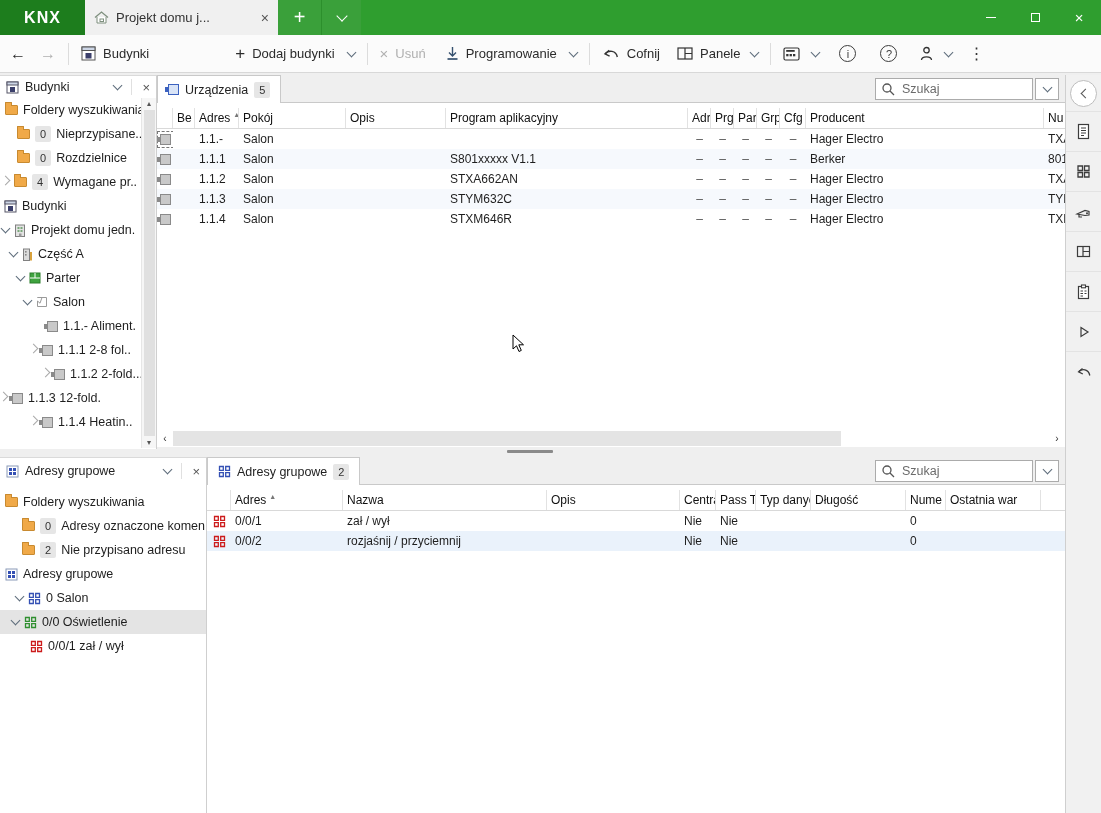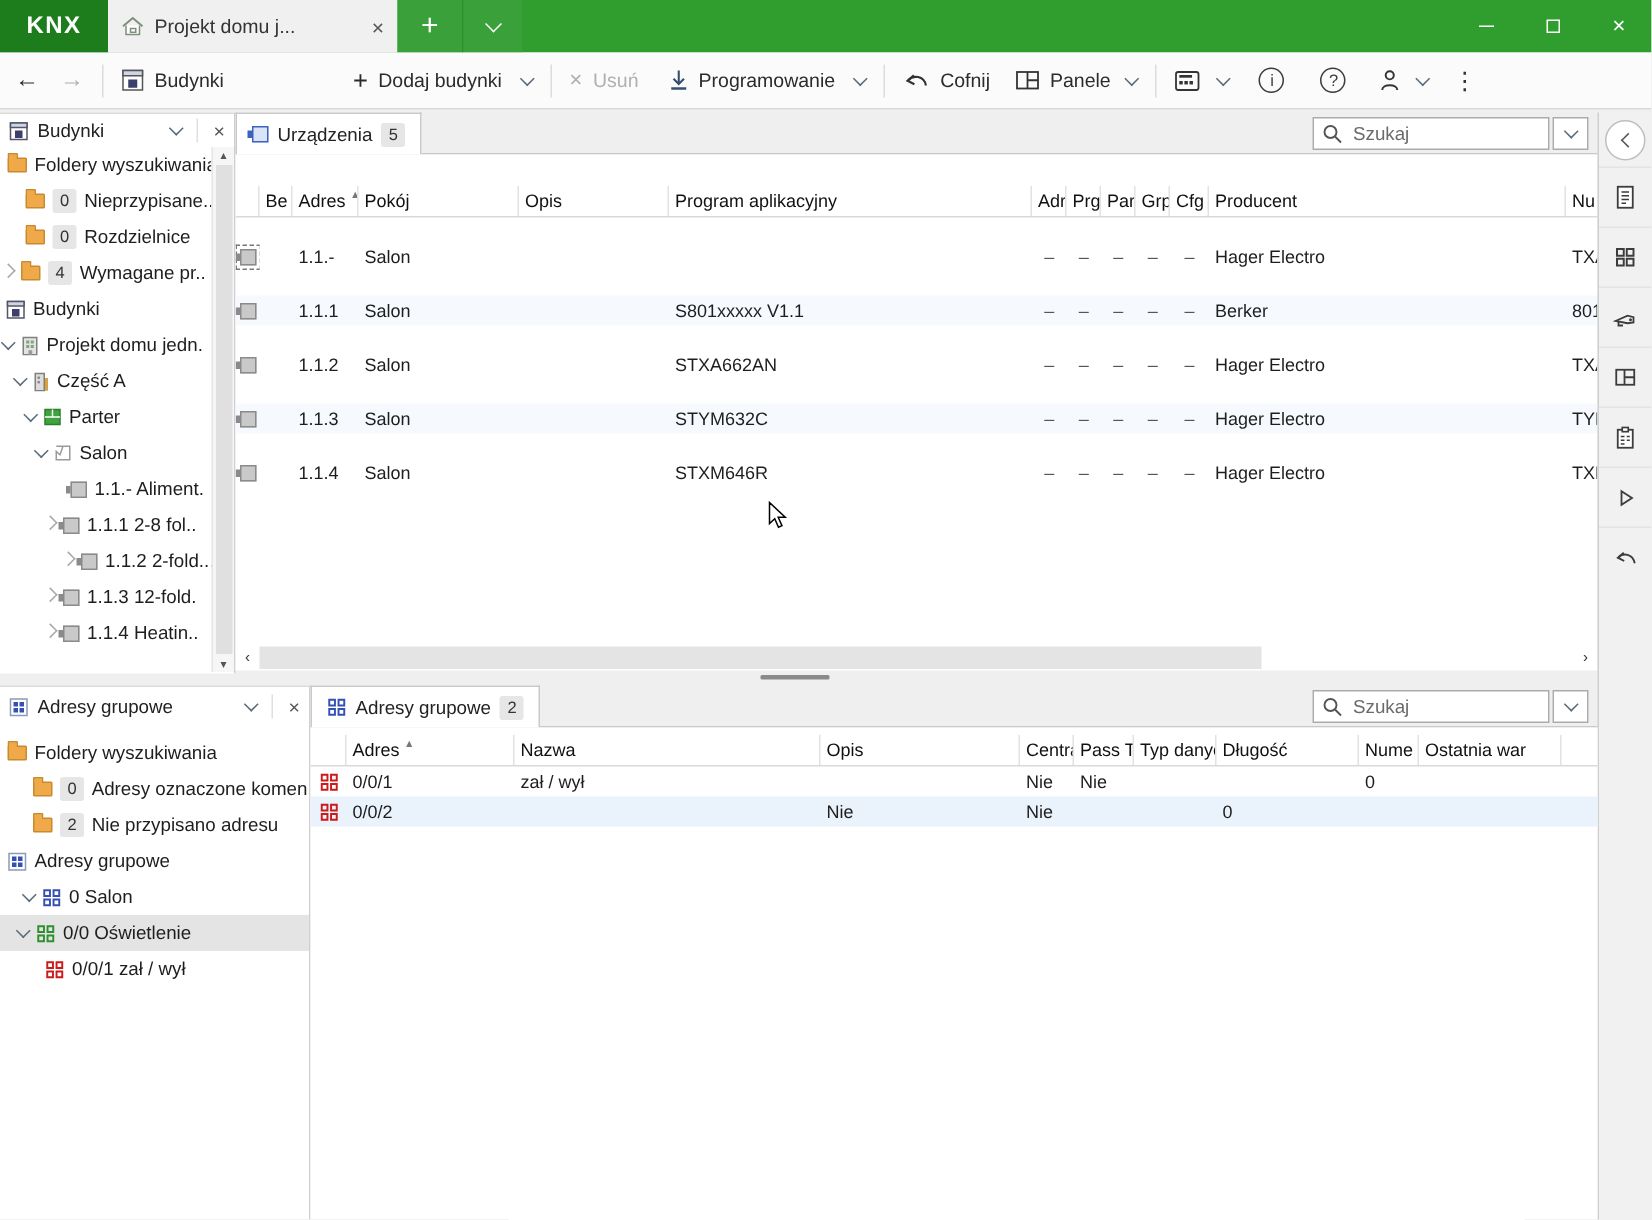--- a/index.html
+++ b/index.html
@@ -3,21 +3,21 @@
 <meta charset="utf-8">
 <style>
   * { margin:0; padding:0; box-sizing:border-box; }
   html,body { width:1101px; height:813px; }
   body { position:relative; background:#efefef; font-family:"Liberation Sans",sans-serif; color:#1e1e1e; overflow:hidden; font-size:13px; }
   .abs { position:absolute; }
   .nowrap { white-space:nowrap; overflow:hidden; }
 
   
   .titlebar { left:0; top:0; width:1101px; height:35px; background:#2f9e2f; display:flex; align-items:stretch; }
-  .knx-logo { width:72px; background:#1d7d1d; color:#fff; display:flex; align-items:center; justify-content:center; font-weight:bold; font-size:16px; letter-spacing:1px; }
+  .knx-logo { width:85px; background:#1d7d1d; color:#fff; display:flex; align-items:center; justify-content:center; font-weight:bold; font-size:16px; letter-spacing:1px; }
   .tab-active { width:193px; background:#f0f0f0; display:flex; align-items:center; padding:0 9px; gap:7px; }
   .tab-title { font-size:13px; color:#333; flex:1; white-space:nowrap; overflow:hidden; }
   .tab-close { color:#555; font-size:14px; cursor:default; }
   .tab-plus { width:44px; background:#3aa03a; color:#fff; display:flex; align-items:center; justify-content:center; font-size:20px; border-right:1px solid #2c8f2c; }
   .tab-chev { width:39px; background:#3aa03a; display:flex; align-items:center; justify-content:center; }
   .chevw { width:8px; height:8px; border-right:1.6px solid #fff; border-bottom:1.6px solid #fff; transform:rotate(45deg); margin-top:-4px; }
   .win { margin-left:auto; display:flex; }
   .win > span { width:44px; display:flex; align-items:center; justify-content:center; color:#fff; }
   .min-glyph { display:block; width:10px; height:1.6px; background:#fff; }
   .max-glyph { display:block; width:9px; height:9px; border:1.4px solid #fff; }
@@ -63,21 +63,21 @@
   .tabrow { position:relative; height:28px; display:flex; align-items:flex-end; border-bottom:1px solid #c9c9c9; }
   .tab { height:27px; display:flex; align-items:center; gap:6px; padding:0 10px; font-size:12.5px; color:#222; }
   .tab.active { background:#fff; border:1px solid #c9c9c9; border-bottom:none; height:28px; margin-bottom:-1px; }
   .searchbox { position:absolute; right:6px; top:3px; display:flex; gap:2px; align-items:center; }
   .search-wrap { position:relative; }
   input.search { width:158px; height:22px; border:1px solid #ababab; padding:0 4px 0 26px; font-family:"Liberation Sans",sans-serif; font-size:12.5px; color:#444; background:#fff; outline:none; }
   input.search::placeholder { color:#6b6b6b; }
   .mag { position:absolute; left:6px; top:4px; }
   .sbtn { width:24px; height:22px; border:1px solid #ababab; background:#fff; display:flex; align-items:center; justify-content:center; }
   .sheet { position:absolute; left:0; top:28px; right:0; bottom:19px; background:#fff; overflow:hidden; }
-  .grid-top { display:grid; grid-template-columns:16px 22px 44px 107px 100px 242px 23px 23px 23px 23px 26px 238px 1fr;margin-top:16px; }
+  .grid-top { display:grid; grid-template-columns:16px 22px 44px 107px 100px 242px 23px 23px 23px 23px 26px 238px 1fr; }
   .thead { border-bottom:1px solid #d9d9d9; padding-top:5px; }
   .thead .c { border-right:1px solid #e2e2e2; padding:3px 4px; font-size:12px; color:#111; white-space:nowrap; overflow:hidden; }
   .row .c { padding:0 4px; font-size:12px; white-space:nowrap; overflow:hidden; height:20px; display:flex; align-items:center; }
   .row .ci { justify-content:center; padding:0; }
   .alt { background:#f6f9fd; }
   .galt { background:#eaf2fb; }
   .cc { justify-content:center; color:#555; }
   .sort { font-size:7px; color:#777; margin-left:3px; vertical-align:top; }
   .hscroll { position:absolute; left:0; right:0; bottom:2px; height:17px; background:#fff; display:flex; align-items:center; font-size:10px; color:#333; }
   .harrow { width:16px; text-align:center; flex:none; }
@@ -276,21 +276,21 @@
     <div class="ti" style="padding-left:30px">
       <span class="chev rt"></span>
       <span class="dev-icon"></span>
       <span class="tl">1.1.1 2-8 fol..</span>
     </div>
     <div class="ti" style="padding-left:42px">
       <span class="chev rt"></span>
       <span class="dev-icon"></span>
       <span class="tl">1.1.2 2-fold...</span>
     </div>
-    <div class="ti" style="padding-left:30px">
+    <div class="ti" style="">
       <span class="chev rt"></span>
       <span class="dev-icon"></span>
       <span class="tl">1.1.3 12-fold.</span>
     </div>
     <div class="ti" style="padding-left:30px">
       <span class="chev rt"></span>
       <span class="dev-icon"></span>
       <span class="tl">1.1.4 Heatin..</span>
     </div>
   </div>
@@ -591,20 +591,21 @@
       <span class="c"></span>
       <span class="c"></span>
     </div>
     <div class="grid-ga row galt">
       <span class="c ci">
           <svg width="13" height="13" viewBox="0 0 13 13">
             <path d="M1.5 1.5 h3.8 v3.8 h-3.8 z M7.7 1.5 h3.8 v3.8 h-3.8 z M1.5 7.7 h3.8 v3.8 h-3.8 z M7.7 7.7 h3.8 v3.8 h-3.8 z" fill="none" stroke="#cc1b1b" stroke-width="1.3"></path>
           </svg>
         </span>
       <span class="c">0/0/2</span>
+      <span class="c">rozjaśnij / przyciemnij</span>
       <span class="c"></span>
       <span class="c">Nie</span>
       <span class="c">Nie</span>
       <span class="c"></span>
       <span class="c"></span>
       <span class="c">0</span>
       <span class="c"></span>
       <span class="c"></span>
     </div>
   </div>

